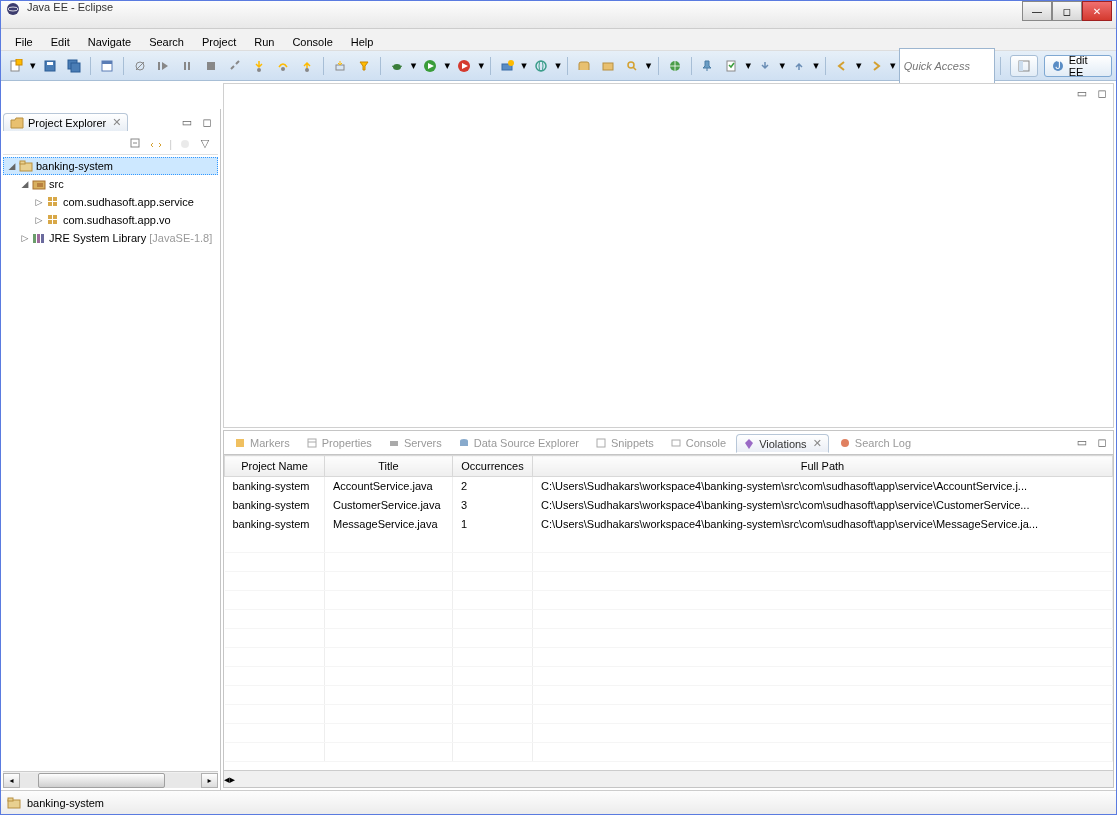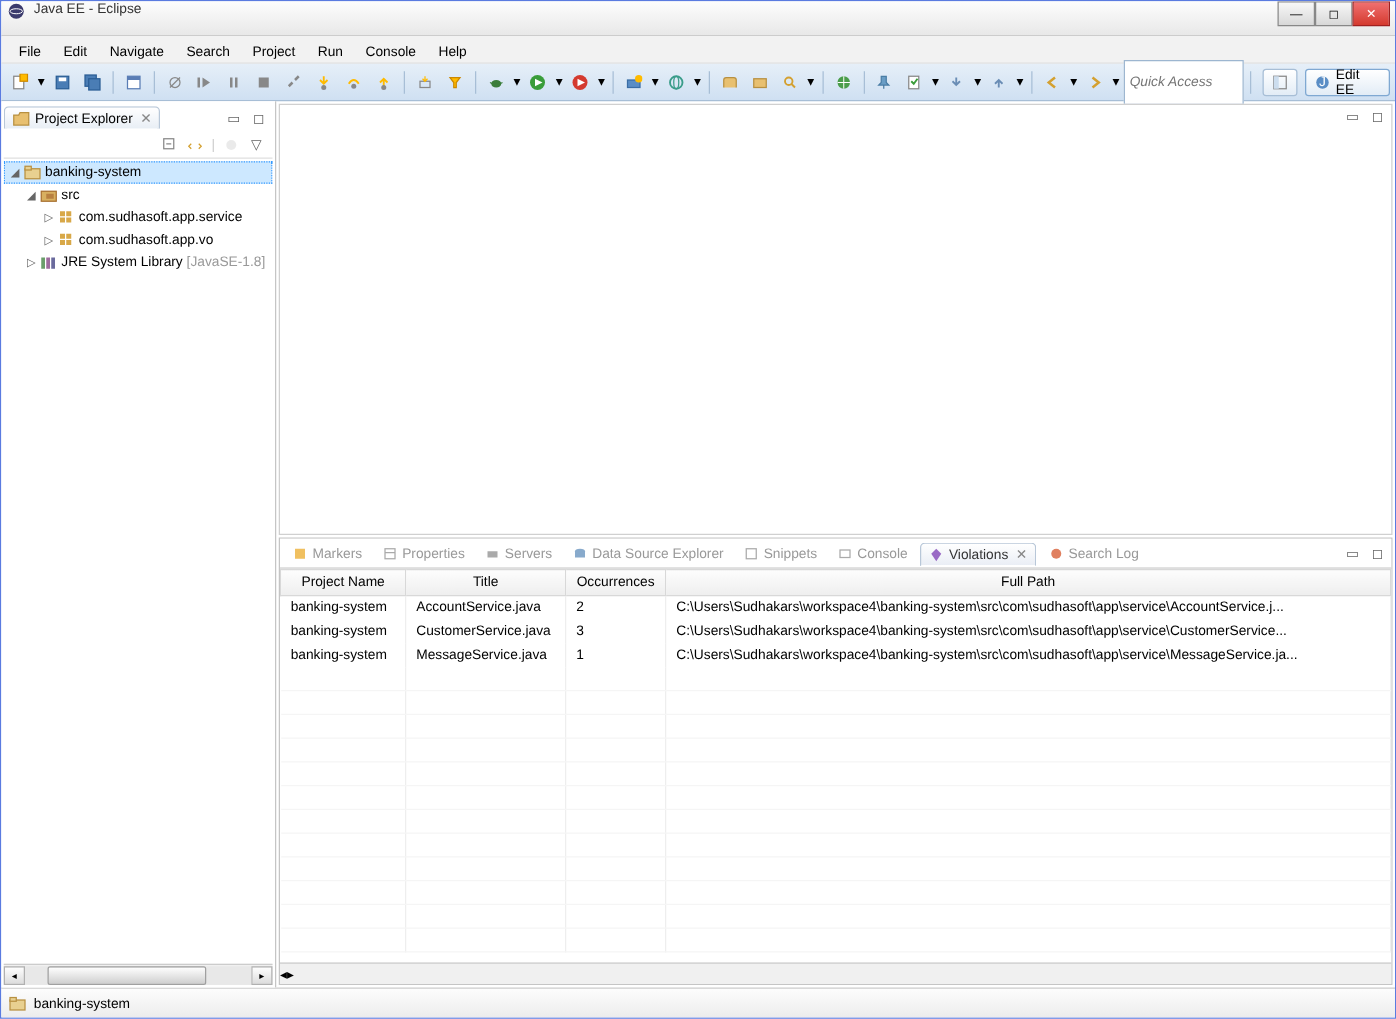--- a/index.html
+++ b/index.html
@@ -13,21 +13,21 @@
 .menubar { height: 22px; background:#f2f2f2; display:flex; align-items:flex-end; padding:0 6px; gap:2px; border-bottom:1px solid #ddd; }
 .menubar .menu-item { padding:2px 8px; cursor:pointer; }
 .toolbar { height: 30px; background: linear-gradient(to bottom,#e6eff8,#cfe0f2); display:flex; align-items:center; padding:0 4px; gap:2px; border-bottom:1px solid #a7bed6; }
 .tb-btn { width:22px; height:22px; display:flex; align-items:center; justify-content:center; cursor:pointer; border:1px solid transparent; border-radius:2px; }
 .tb-drop { width:8px; height:22px; display:flex; align-items:center; justify-content:center; cursor:pointer; }
 .tb-sep { width:1px; height:18px; background:#a7bed6; margin:0 3px; }
 .quick-access { margin-left:auto; width:96px; height:36px; border:1px solid #9db6d0; background:#fff; padding:0 4px; color:#777; font-style:italic; }
 .persp-btn { height:22px; padding:0 6px; border:1px solid #a7bed6; background:linear-gradient(to bottom,#fff,#e2ecf6); border-radius:3px; display:flex; align-items:center; gap:4px; cursor:pointer; margin-left:4px; }
 .persp-btn.active { border-color:#7fa8d2; }
 .workspace { display:flex; height:calc(100% - 28px - 22px - 30px - 24px); }
-.left-pane { width:220px; border-right:1px solid #c5c5c5; display:flex; flex-direction:column; background:#fff; padding:2px; }
+.left-pane { width:220px; border-right:1px solid #c5c5c5; display:flex; flex-direction:column; background:#fff; padding:2px;margin-top:28px; }
 .view-tab-row { display:flex; align-items:center; height:22px; position:relative; }
 .view-tab { display:flex; align-items:center; gap:4px; padding:2px 6px; border:1px solid #b8c7d8; border-bottom:none; background:linear-gradient(to bottom,#fff,#e8eef5); border-radius:4px 4px 0 0; }
 .view-tab .close-x { color:#888; cursor:pointer; margin-left:2px; }
 .view-toolbar-icons { margin-left:auto; display:flex; gap:6px; padding-right:4px; }
 .view-mini-tb { height:22px; display:flex; align-items:center; justify-content:flex-end; gap:6px; padding:0 6px; border-bottom:1px solid #e0e0e0; }
 .tree { flex:1; overflow:auto; padding:2px 0; }
 .tree-row { display:flex; align-items:center; height:18px; padding-left:2px; cursor:pointer; white-space:nowrap; }
 .tree-row.selected { background:#cde8ff; border:1px dotted #3399ff; }
 .twisty { width:12px; text-align:center; color:#666; font-size:9px; }
 .tree-icon { width:16px; height:16px; display:inline-flex; align-items:center; justify-content:center; margin-right:2px; }

